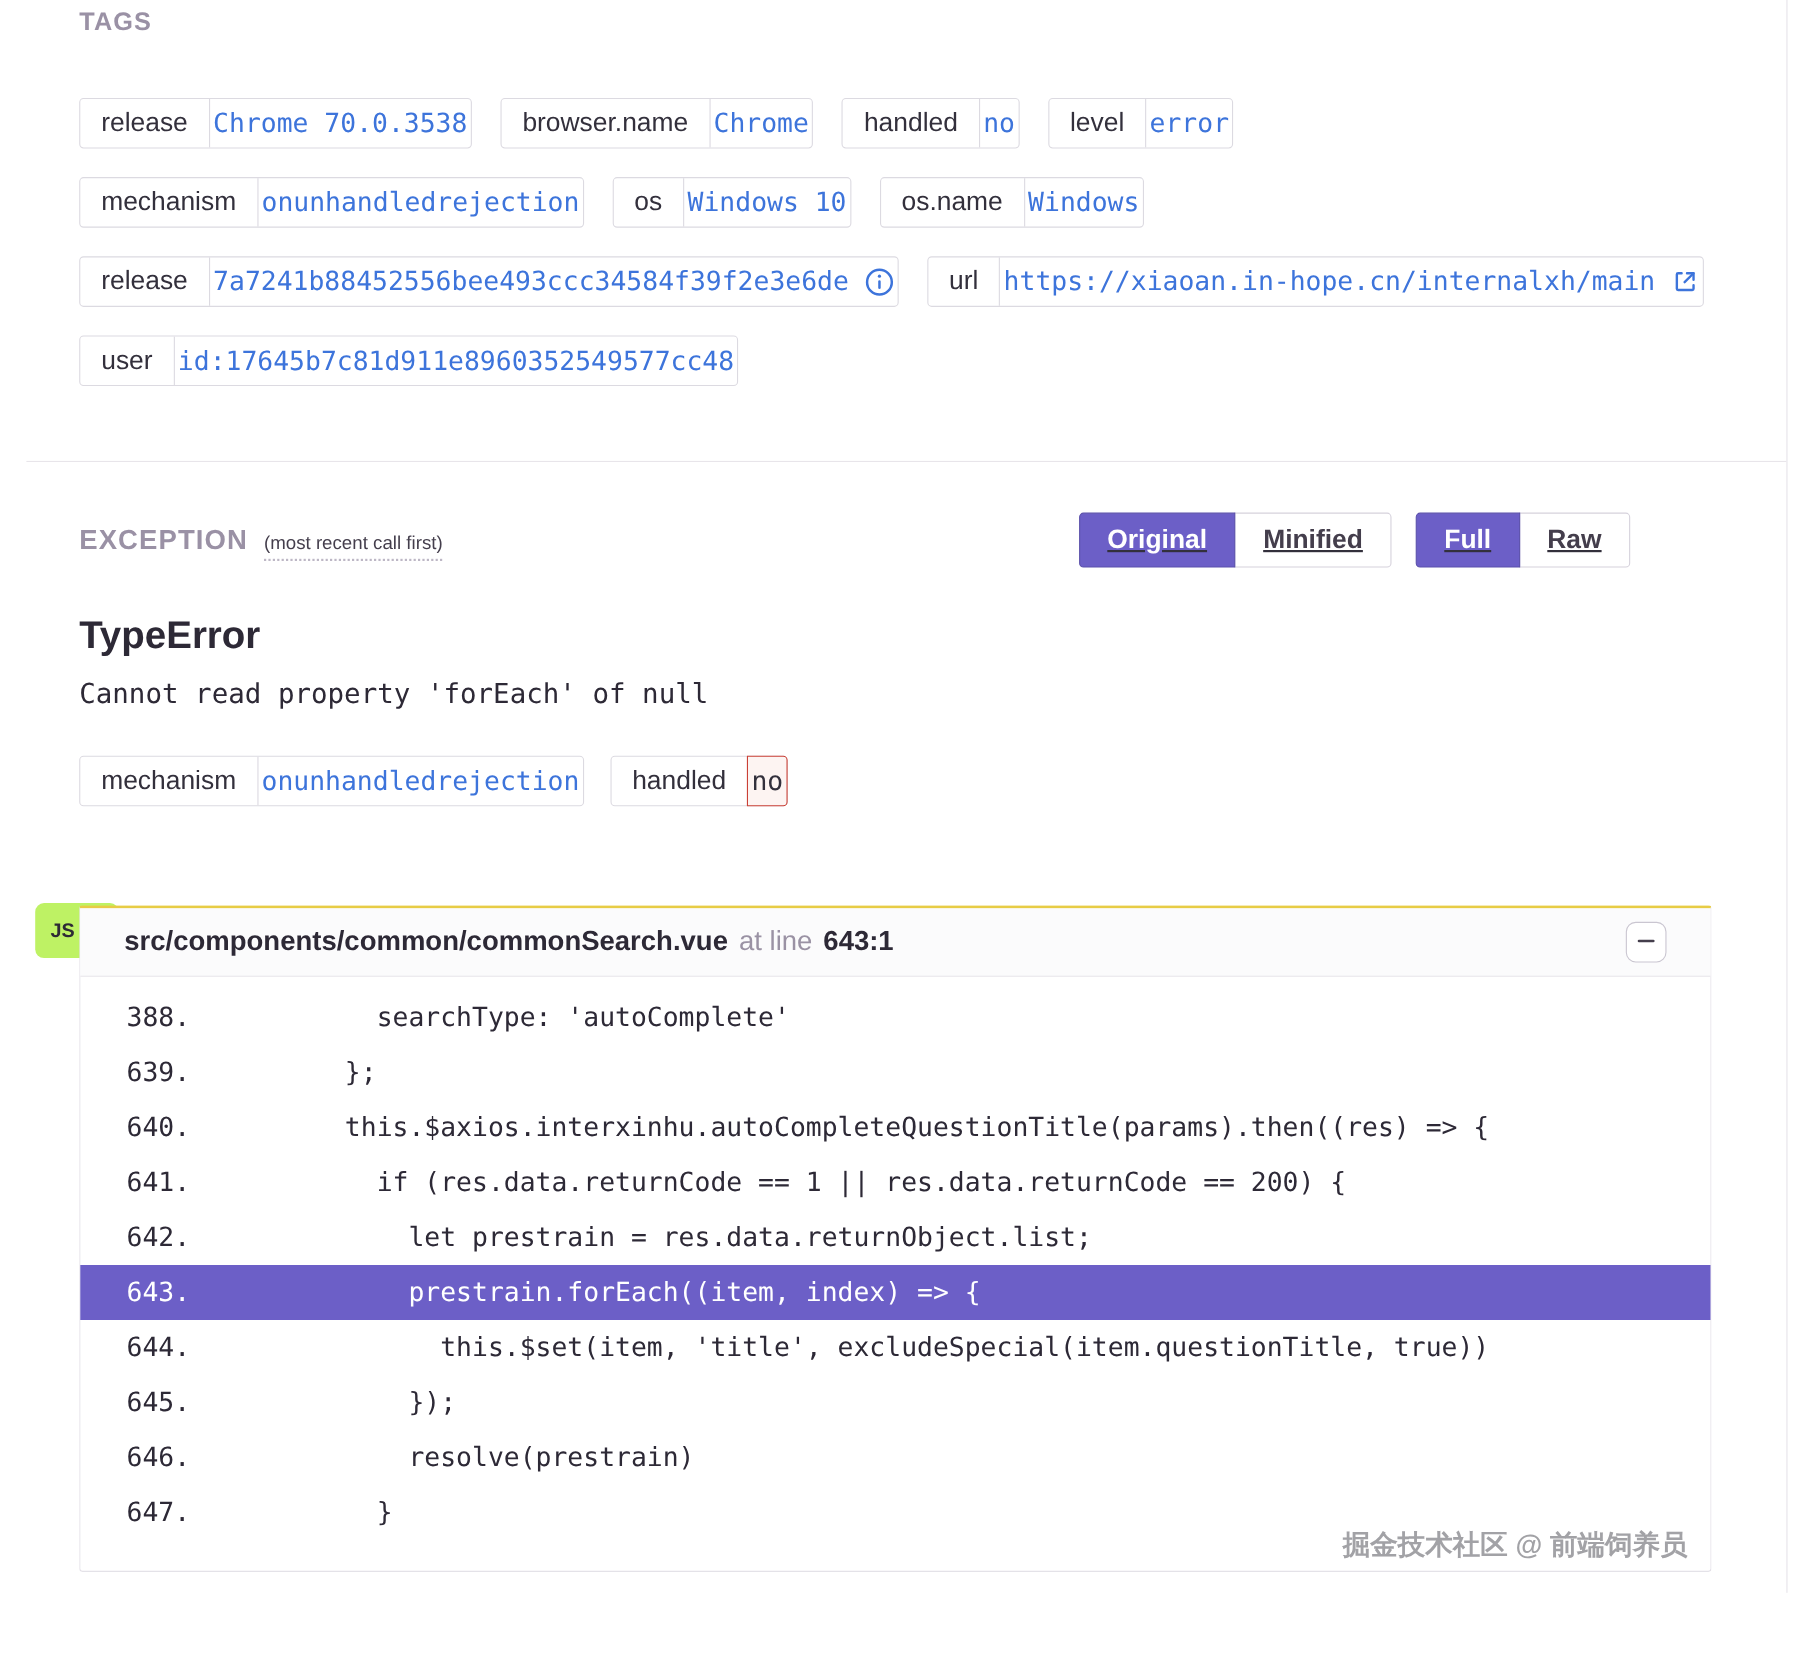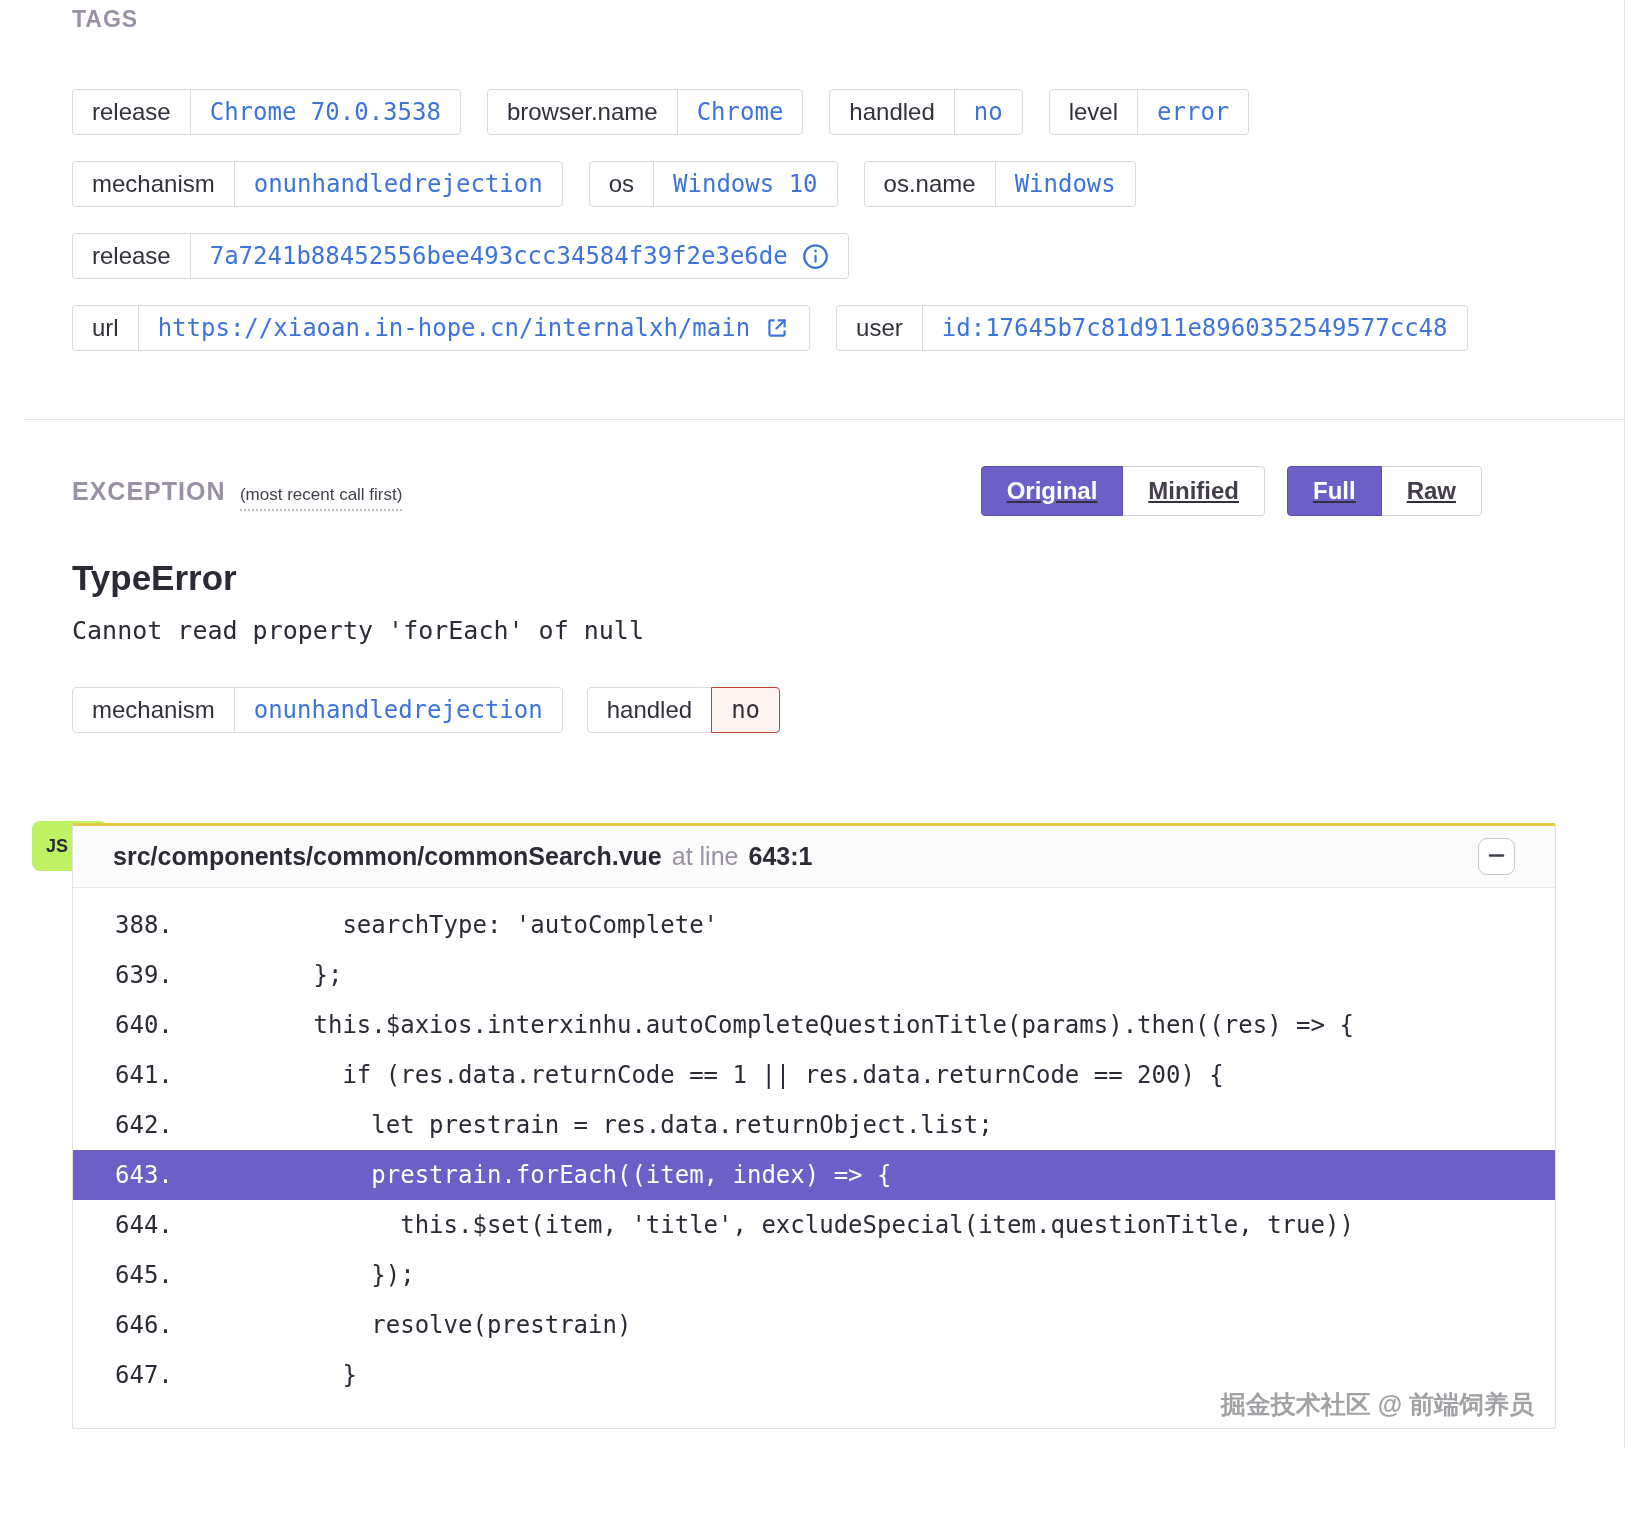--- a/index.html
+++ b/index.html
@@ -14,21 +14,21 @@
   .mono { font-family:"DejaVu Sans Mono", monospace; }
 
   
   .tags-section { padding:6px 45px 0 48px; }
   .tags-title { margin:0; font-size:23px; font-weight:700; letter-spacing:1px; color:#9a91a5; }
   .tag-list { margin-top:56px; display:flex; flex-wrap:wrap; gap:26px 26px; padding-bottom:68px; }
 
   .tag-pill { display:inline-flex; align-items:stretch; background:#fff;
     border:1px solid #dcdae1; border-radius:4px; }
   .tag-key { display:flex; align-items:center; padding:8px 19px; font-size:24px; color:#33303c; white-space:nowrap; }
-  .tag-value { display:flex; align-items:center; gap:14px; padding:8px 19px;
+  .tag-value { display:flex; align-items:center; gap:14px; padding:8px 3px;
     border-left:1px solid #dcdae1; font-family:"DejaVu Sans Mono", monospace;
     font-size:24px; color:#3d74db; white-space:nowrap; }
   .tag-pill.variant-error .tag-value {
     background:#fdf4f2; border:1px solid #ca4036; border-radius:0 4px 4px 0;
     margin:-1px -1px -1px 0; color:#33303c; }
   .tag-icon { display:inline-flex; align-items:center; }
   .tag-icon svg { display:block; }
 
   .section-divider { border:none; border-top:1px solid #e8e5ea; margin:0; }
 

